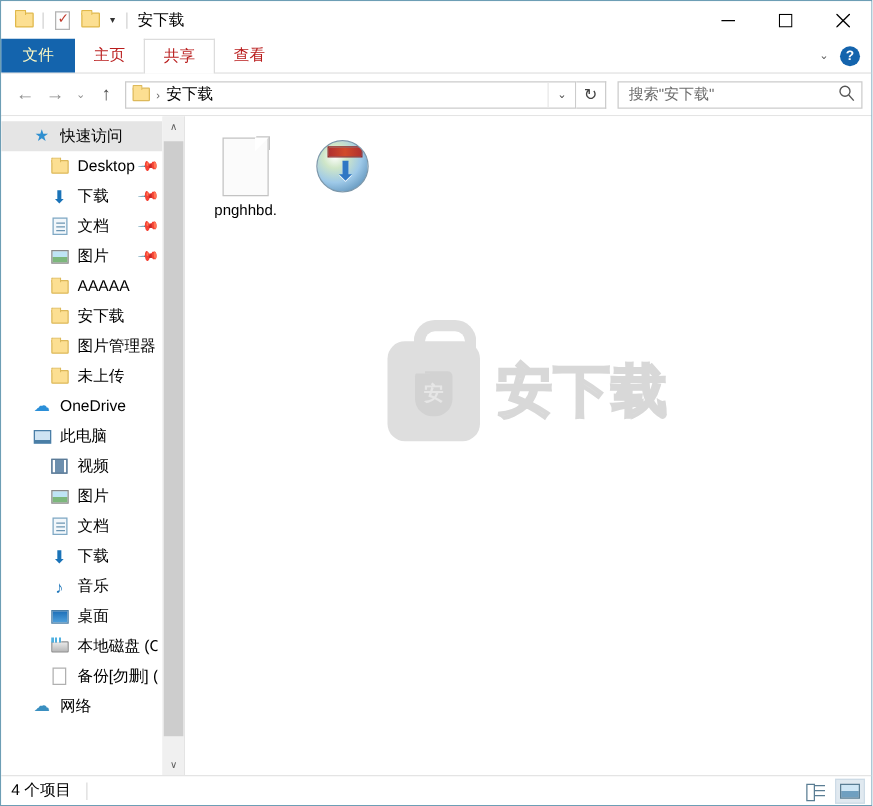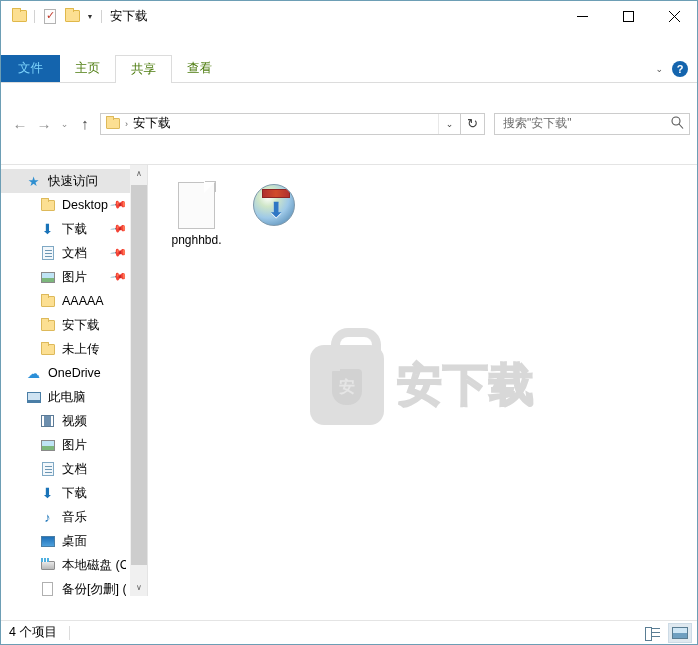--- a/index.html
+++ b/index.html
@@ -7,21 +7,21 @@
     width: 698px; height: 645px;
     font-family: "Liberation Sans", "DejaVu Sans", sans-serif;
     background: #ffffff;
     overflow: hidden;
   }
   .window {
     position: relative;
     width: 698px; height: 645px;
     background: #ffffff;
     border: 1px solid #6d9eb5;
-    display: flex; flex-direction: column; gap: 24px;
+    display: flex; flex-direction: column;
   }
 
   
   .titlebar {
     height: 30px; flex: 0 0 30px;
     display: flex; align-items: center;
     background: #ffffff;
     padding-left: 7px;
   }
   .qat { display: flex; align-items: center; gap: 0px; }
@@ -77,24 +77,24 @@
   
   .ribbon {
     height: 28px; flex: 0 0 28px;
     display: flex; align-items: stretch;
     border-bottom: 1px solid #dcdcdc;
     background: #ffffff;
   }
   .tab {
     padding: 0 15px;
     display: flex; align-items: center;
-    font-size: 12.5px; color: #4d7c0f;
+    font-size: 12.5px; color: #b91c1c;
     white-space: nowrap;
   }
-  .tab.file { background: #1464ad; color: #7dd3fc; padding: 0 17px; }
+  .tab.file { background: #1464ad; color: #fef9c3; padding: 0 17px; }
   .tab.active {
     border-left: 1px solid #dcdcdc;
     border-right: 1px solid #dcdcdc;
     border-top: 1px solid #dcdcdc;
     background: #fff;
     margin-bottom: -1px;
   }
   .ribbon-right {
     margin-left: auto; display: flex; align-items: center;
     gap: 9px; padding-right: 9px;
@@ -545,20 +545,26 @@
           <div class="nav-item lvl1">
             <span class="ni-icon">
               <span class="i-folder"></span>
             </span>
             <span class="ni-label">安下载</span>
           </div>
           <div class="nav-item lvl1">
             <span class="ni-icon">
               <span class="i-folder"></span>
             </span>
+            <span class="ni-label">图片管理器</span>
+          </div>
+          <div class="nav-item lvl1">
+            <span class="ni-icon">
+              <span class="i-folder"></span>
+            </span>
             <span class="ni-label">未上传</span>
           </div>
           <div class="nav-item lvl0">
             <span class="ni-icon">
               <span class="i-cloud">☁</span>
             </span>
             <span class="ni-label">OneDrive</span>
           </div>
           <div class="nav-item lvl0">
             <span class="ni-icon">

